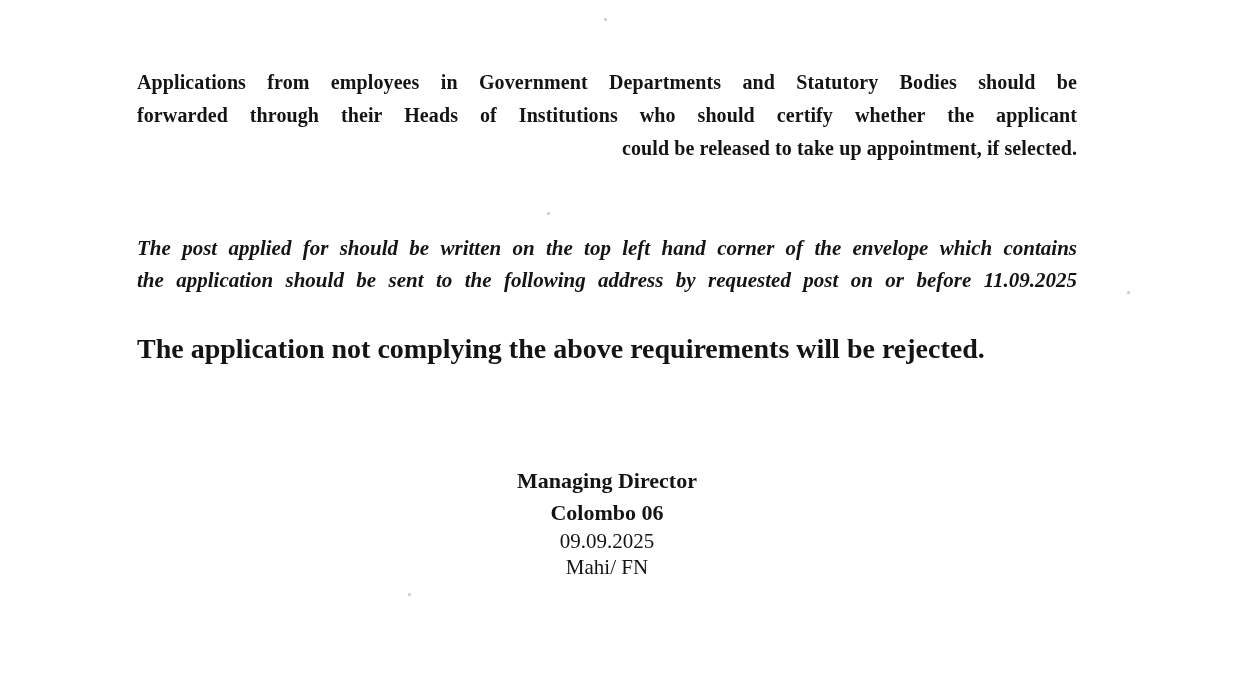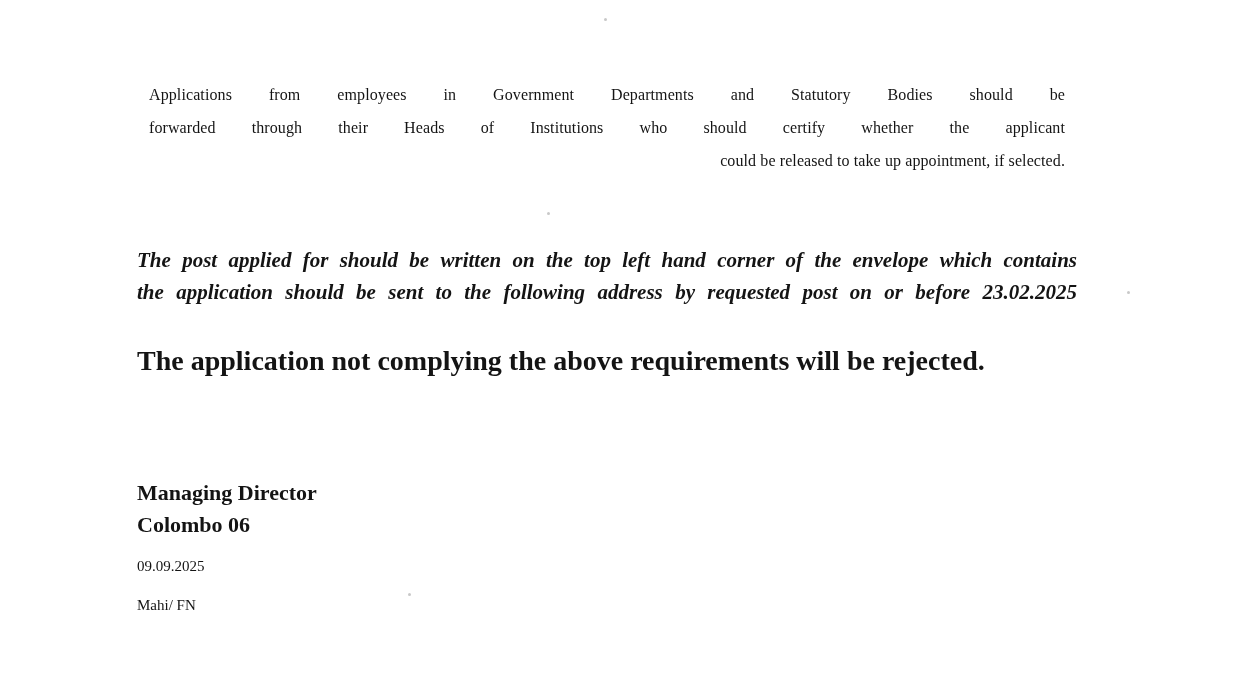--- a/index.html
+++ b/index.html
@@ -16,25 +16,25 @@
     font-family: "Liberation Serif", "DejaVu Serif", serif;
     color: #141414;
   }
   .content {
     position: absolute;
     left: 137px;
     top: 66px;
     width: 940px;
   }
   .para-bold {
-    font-weight: normal;
-    font-size: 16px;
+    font-weight: bold;
+    font-size: 20px;
     line-height: 33px;
     letter-spacing: 0.1px;
-    margin: 12px;
+    margin: 0;
   }
   .para-italic {
     font-weight: bold;
     font-style: italic;
     font-size: 21px;
     line-height: 32px;
     margin: 67px 0 6px 0;
   }
   .para-single {
     font-weight: bold;
@@ -49,35 +49,35 @@
     text-align-last: justify;
     white-space: normal;
   }
   .line-plain {
     display: block;
     text-align: right;
     white-space: nowrap;
   }
   .signature {
     margin-top: 100px;
+    text-align: center;
   }
   .sig-line {
     display: block;
     font-weight: bold;
     font-size: 22px;
     line-height: 31.5px;
     white-space: nowrap;
   }
   .sig-small {
     display: block;
     font-weight: normal;
-    font-size: 15px;
+    font-size: 21px;
     line-height: 26px;
     white-space: nowrap;
-    margin-top: 13px;
   }
   .speck {
     position: absolute;
     width: 3px;
     height: 3px;
     border-radius: 50%;
     background: #9a9a9a;
     opacity: 0.55;
   }
 </style>
@@ -94,21 +94,21 @@
   <div class="content">
 
     <p class="para-bold">
       <span class="line-justify">Applications from employees in Government Departments and Statutory Bodies should be</span>
       <span class="line-justify">forwarded through their Heads of Institutions who should certify whether the applicant</span>
       <span class="line-plain">could be released to take up appointment, if selected.</span>
     </p>
 
     <p class="para-italic">
       <span class="line-justify">The post applied for should be written on the top left hand corner of the envelope which contains</span>
-      <span class="line-justify">the application should be sent to the following address by requested post on or before 23.02.2025</span>
+      <span class="line-justify">the application should be sent to the following address by requested post on or before 11.09.2025</span>
     </p>
 
     <p class="para-single">The application not complying the above requirements will be rejected.</p>
 
     <div class="signature">
       <span class="sig-line">Managing Director</span>
       <span class="sig-line">Colombo 06</span>
       <span class="sig-small">09.09.2025</span>
       <span class="sig-small">Mahi/ FN</span>
     </div>

